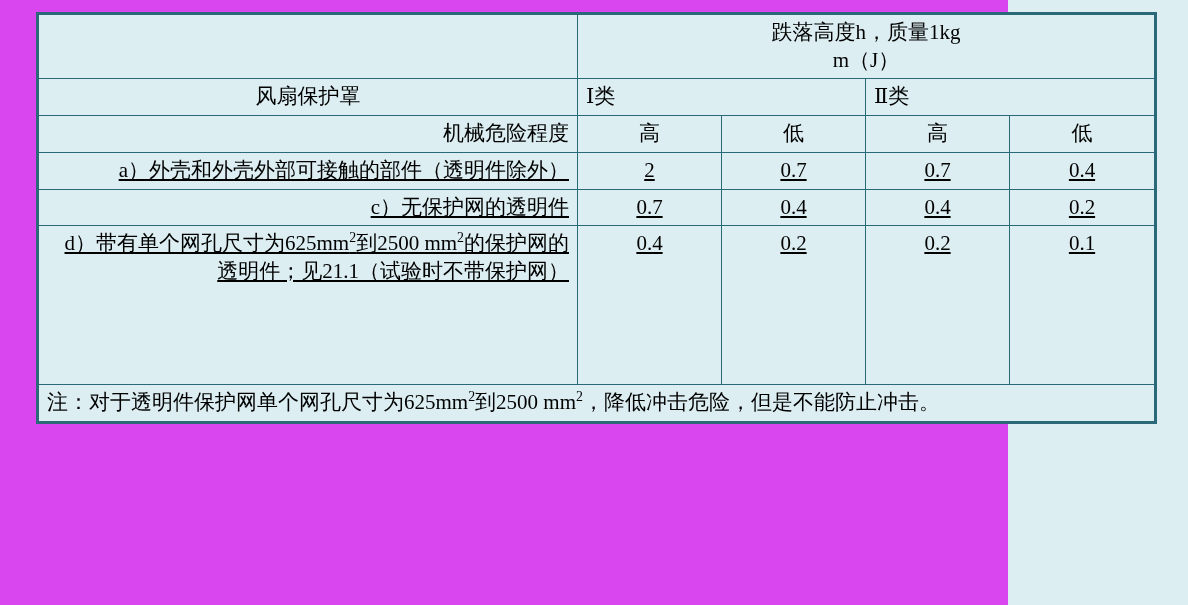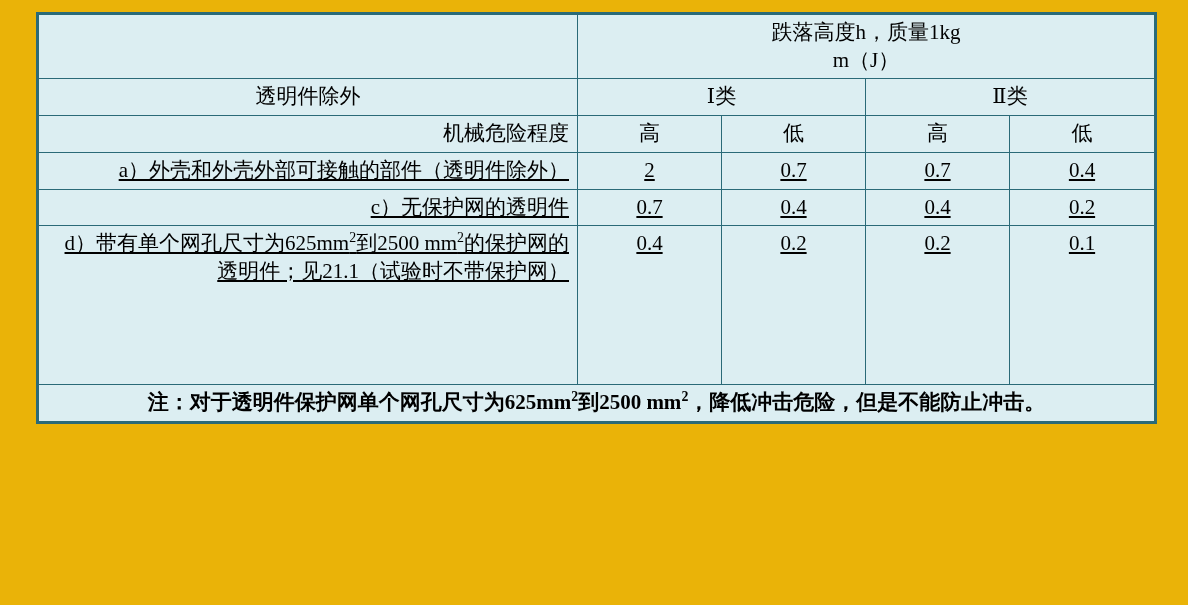--- a/index.html
+++ b/index.html
@@ -9,23 +9,23 @@
   }
   body {
     width: 1188px;
     height: 605px;
     font-family: "Liberation Serif", "DejaVu Serif", serif;
     color: #000;
     overflow: hidden;
   }
   #page {
     position: relative;
-    width: 1188px;
+    width: 1008px;
     height: 605px;
-    background: #eab308;
+    background: #d946ef;
     box-sizing: border-box;
   }
   table.spec {
     position: absolute;
     left: 36px;
     top: 12px;
     width: 1118px;
     border-collapse: collapse;
     background: #dceef2;
     table-layout: fixed;
@@ -46,31 +46,30 @@
   .c-center { text-align: center; }
   .num { text-align: center; font-family: "Liberation Serif", serif; }
   .hdr-main {
     text-align: center;
     font-size: 21px;
     line-height: 1.45;
     padding-top: 12px;
     padding-bottom: 12px;
   }
   .blank-cell { }
-  .cat-row td { text-align: center; padding-top: 6px; padding-bottom: 6px;}
+  .cat-row td { text-align: left; padding-top: 6px; padding-bottom: 6px;}
   .cat-row td.left-cat { text-align: center; }
   .risk-row td { padding-top: 5px; padding-bottom: 5px; }
   .data-row td { padding-top: 6px; padding-bottom: 6px; text-decoration: underline; }
   .tall-cell { height: 150px; }
   .note-cell {
-    text-align: center;
+    text-align: left;
     font-size: 21px;
     line-height: 1.38;
     padding: 6px 10px 10px 10px;
-    font-weight: bold;
   }
   sup { font-size: 0.66em; vertical-align: super; line-height: 0; }
 </style>
 </head>
 <body>
 
 <div id="page">
   <table class="spec">
     <colgroup>
       <col style="width:540px">
@@ -81,21 +80,21 @@
     </colgroup>
     <tbody>
       <tr>
         <td class="blank-cell"></td>
         <td class="hdr-main" colspan="4">
           <div>跌落高度h，质量1kg</div>
           <div>m（J）</div>
         </td>
       </tr>
       <tr class="cat-row">
-        <td class="left-cat">透明件除外</td>
+        <td class="left-cat">风扇保护罩</td>
         <td class="c-center" colspan="2">Ⅰ类</td>
         <td class="c-center" colspan="2">Ⅱ类</td>
       </tr>
       <tr class="risk-row">
         <td class="c-label">机械危险程度</td>
         <td class="c-center">高</td>
         <td class="c-center">低</td>
         <td class="c-center">高</td>
         <td class="c-center">低</td>
       </tr>

